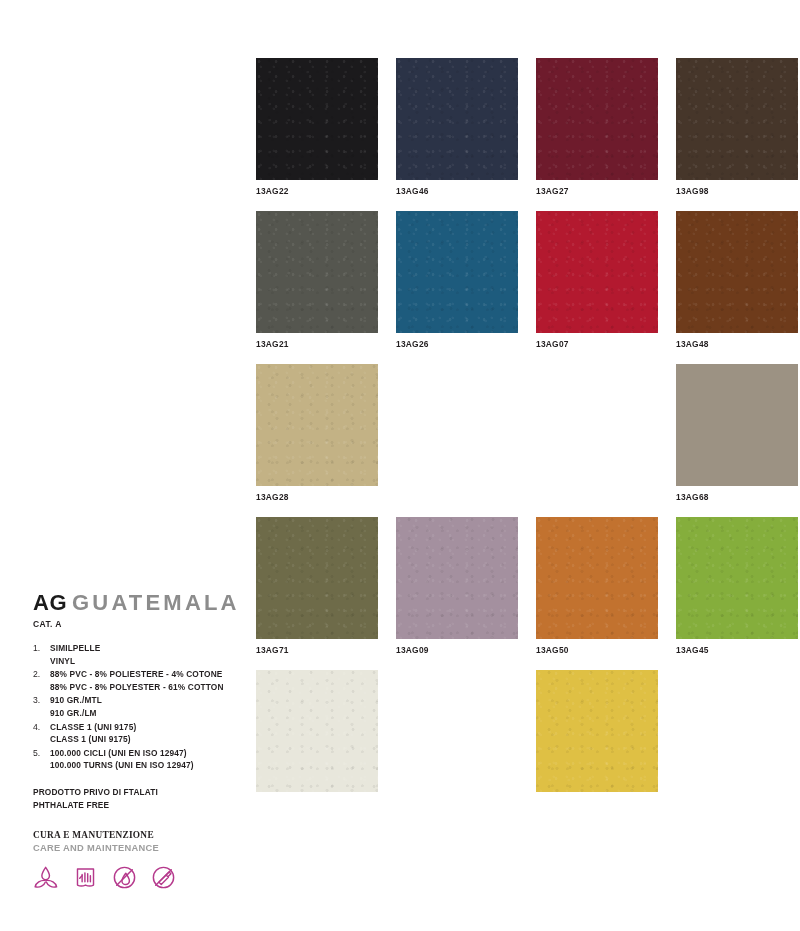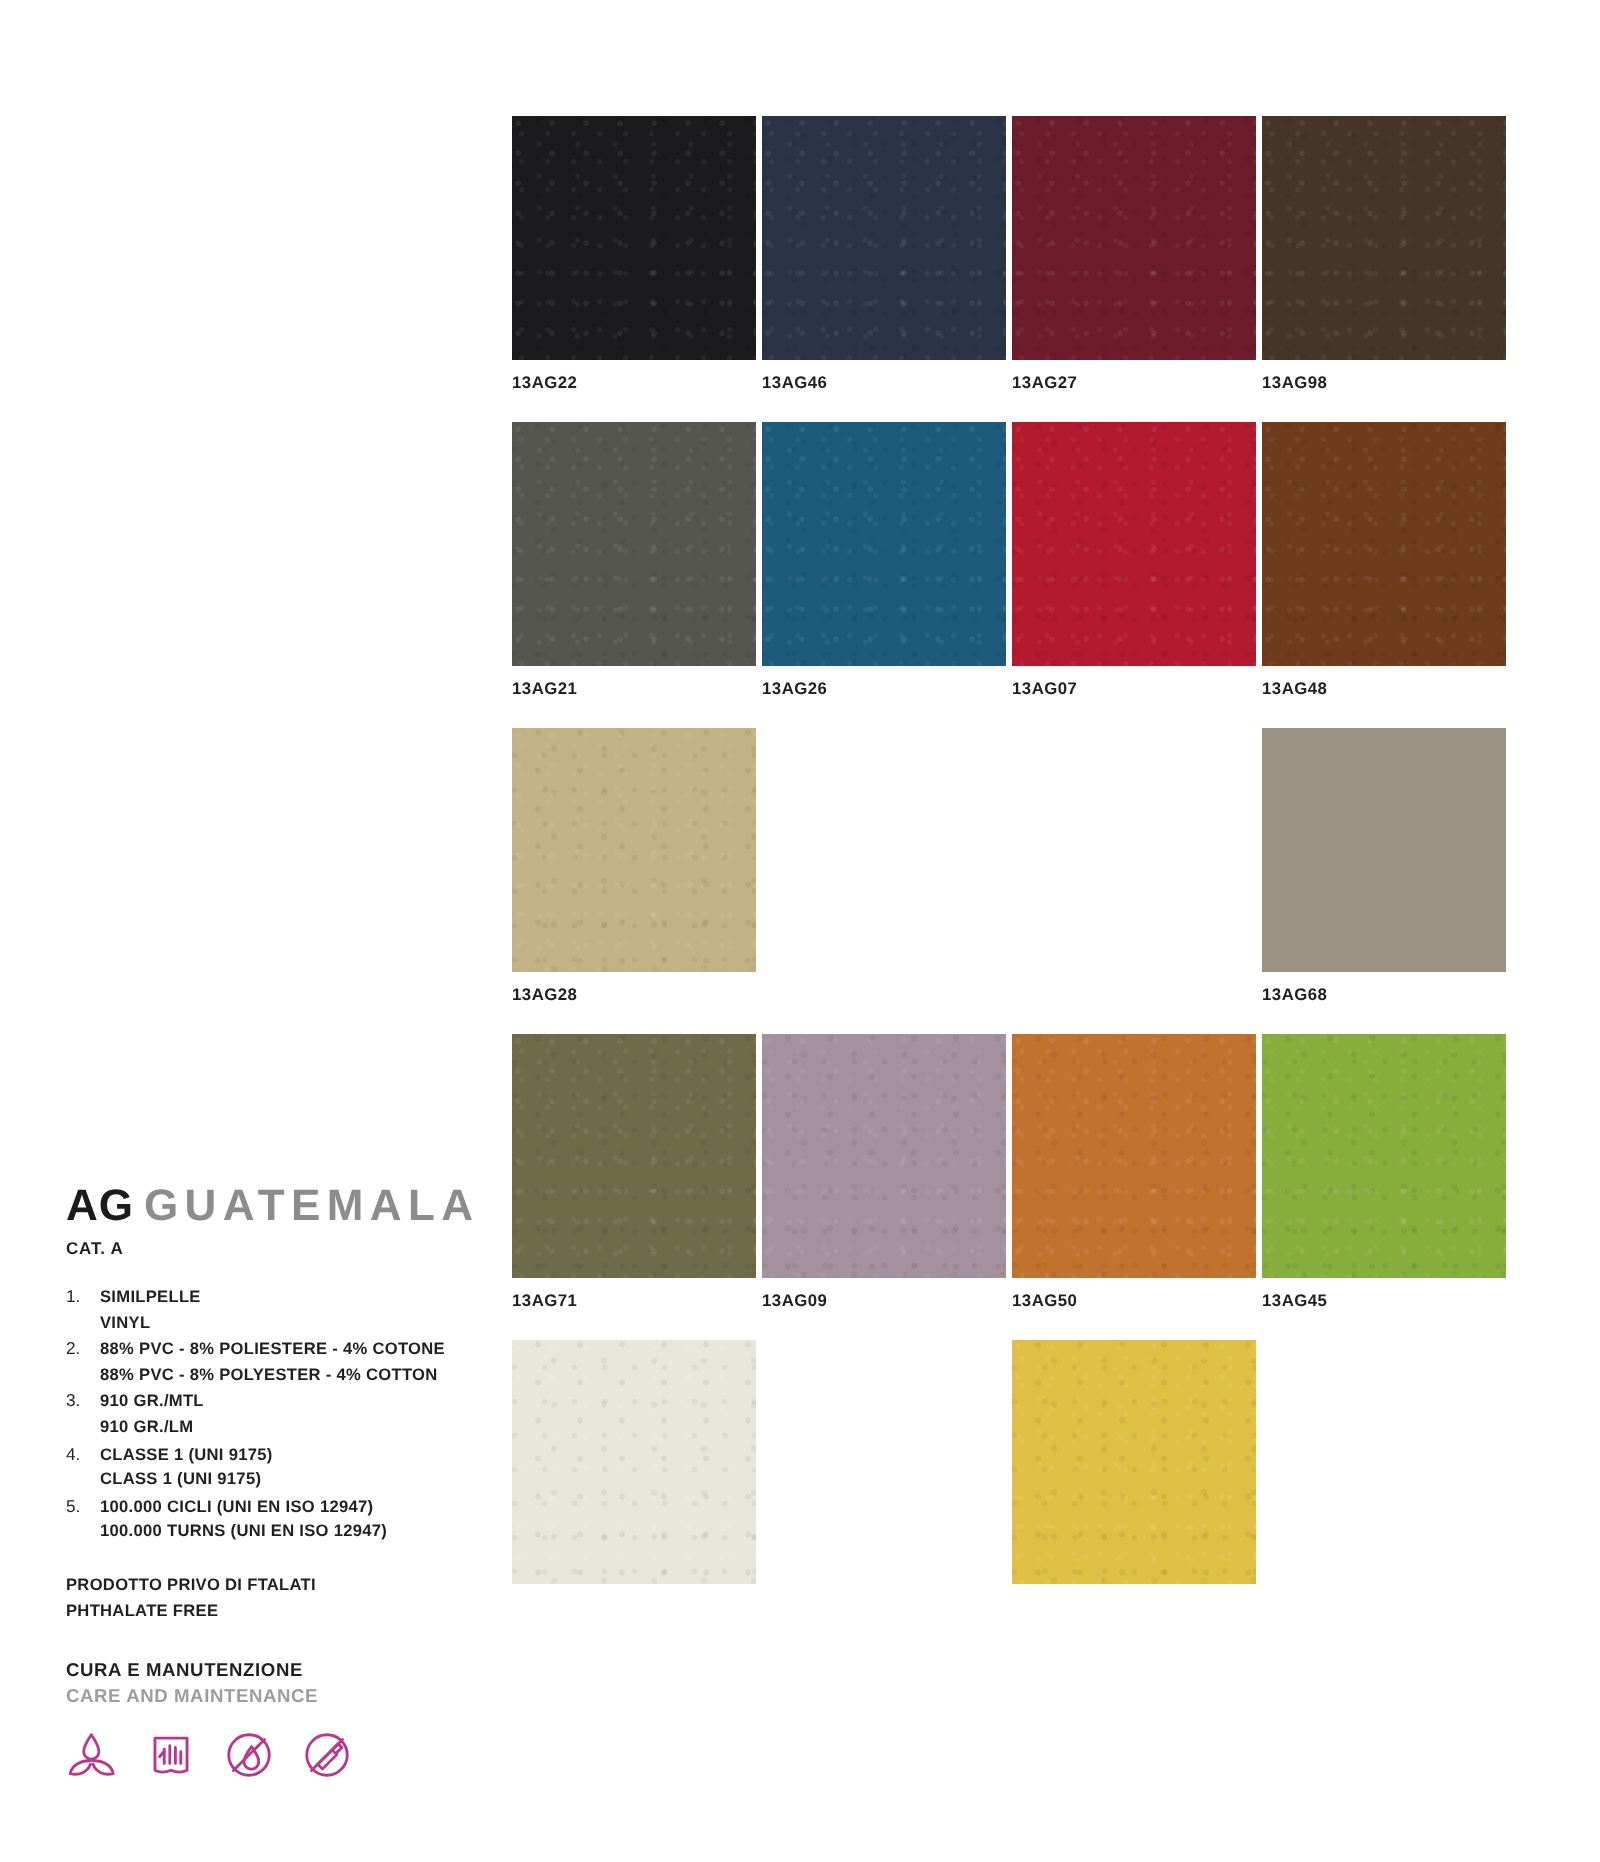--- a/index.html
+++ b/index.html
@@ -96,20 +96,21 @@
   
   #care-block {
     margin-top: 17px;
   }
   #care-title-it {
     font-size: 9.3px;
     font-weight: bold;
     letter-spacing: 0.3px;
     color: #231f20;
     line-height: 13px;
+    font-family: Liberation Serif, serif;
   }
   #care-title-en {
     font-size: 9.3px;
     font-weight: bold;
     letter-spacing: 0.3px;
     color: #9d9d9d;
     line-height: 13px;
   }
 
   #care-icons {
@@ -126,21 +127,21 @@
 
   
   #swatch-grid {
     position: absolute;
     left: 256px;
     top: 58px;
     width: 520px;
   }
   .swatch-row {
     display: flex;
-    gap: 3px;
+    gap: 18px;
     margin-bottom: 14px;
   }
   .swatch-cell {
     width: 122px;
     flex: 0 0 122px;
   }
   .swatch-chip {
     width: 122px;
     height: 122px;
     display: block;
@@ -202,21 +203,21 @@
       <span class="spec-num">1.</span>
       <span class="spec-body">
         <div class="spec-it">SIMILPELLE</div>
         <div class="spec-en">VINYL</div>
       </span>
     </li>
     <li class="spec-item">
       <span class="spec-num">2.</span>
       <span class="spec-body">
         <div class="spec-it">88% PVC - 8% POLIESTERE - 4% COTONE</div>
-        <div class="spec-en">88% PVC - 8% POLYESTER - 4% COTTON</div>
+        <div class="spec-en">88% PVC - 8% POLYESTER - 61% COTTON</div>
       </span>
     </li>
     <li class="spec-item">
       <span class="spec-num">3.</span>
       <span class="spec-body">
         <div class="spec-it">910 GR./MTL</div>
         <div class="spec-en">910 GR./LM</div>
       </span>
     </li>
     <li class="spec-item">

